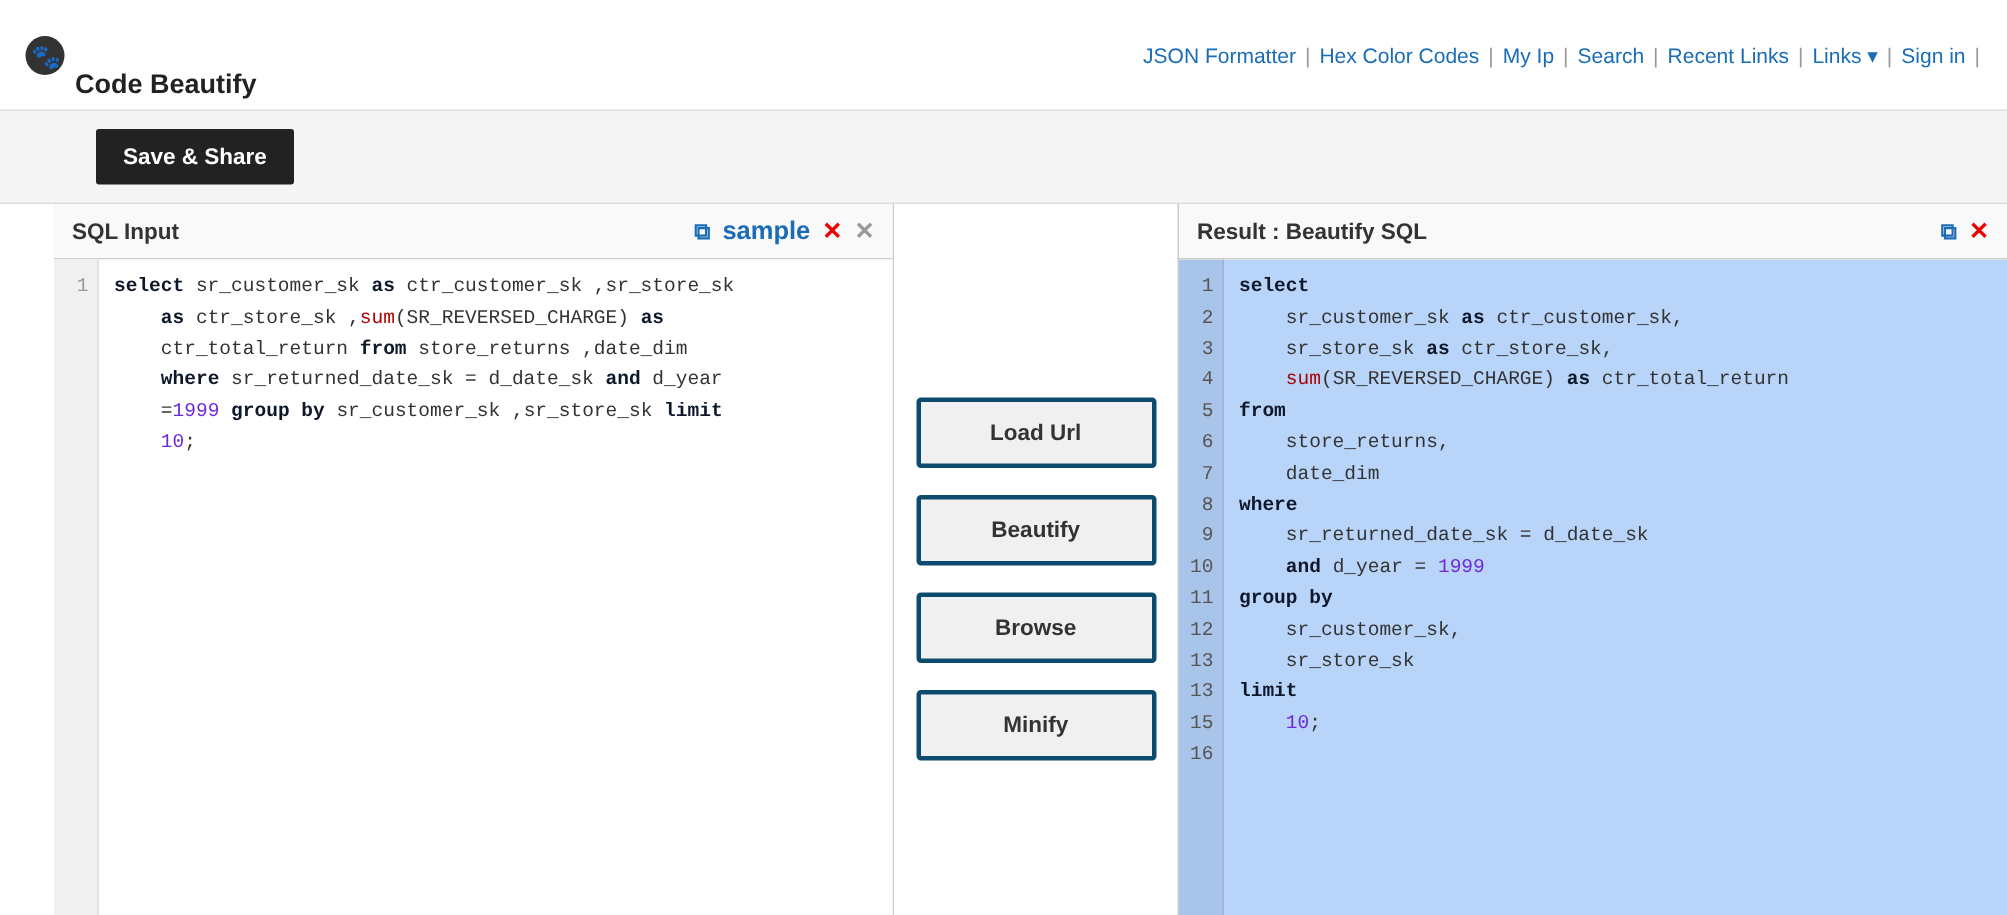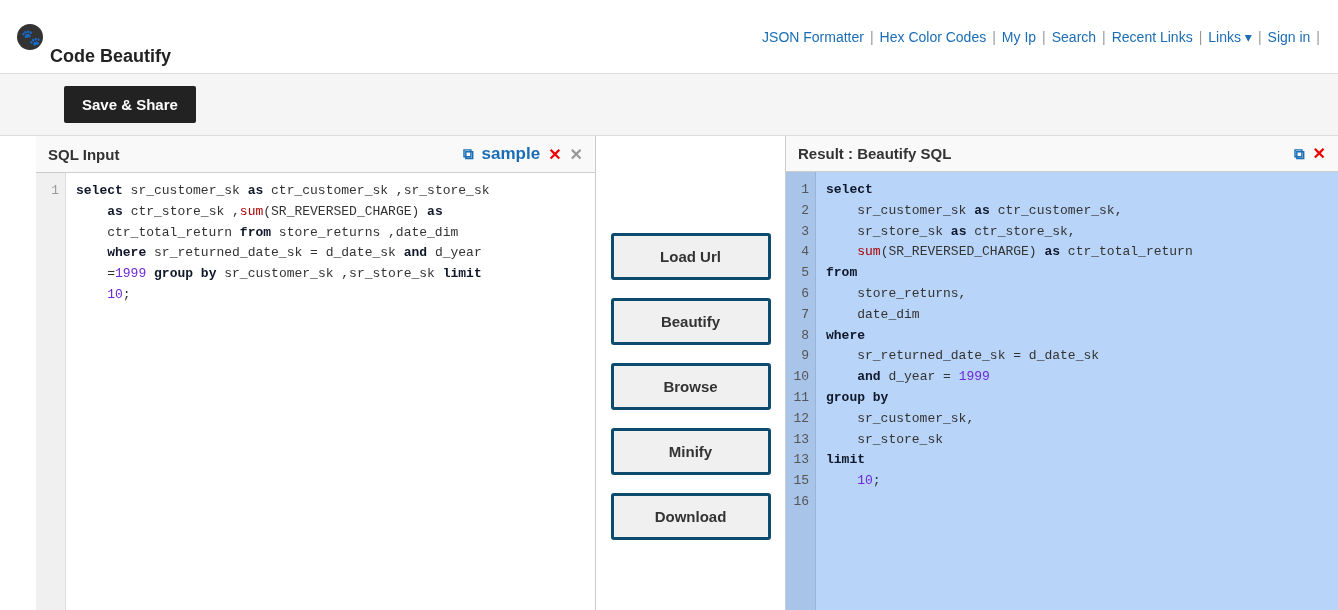--- a/index.html
+++ b/index.html
@@ -273,21 +273,20 @@
     =<span class="num">1999</span> <span class="kw">group by</span> sr_customer_sk ,sr_store_sk <span class="kw">limit</span>
     <span class="num">10</span>;</div>
     </div>
   </div>
 
   <div id="middle-panel">
     <button class="action-btn">Load Url</button>
     <button class="action-btn">Beautify</button>
     <button class="action-btn">Browse</button>
     <button class="action-btn">Minify</button>
-    <button class="action-btn">Download</button>
   </div>
 
   <div id="right-panel">
     <div class="panel-header">
       <span>Result : Beautify SQL</span>
       <div class="panel-header-actions">
         <span style="cursor:pointer; color:#1a6db5; font-size:15px;">⧉</span>
         <span class="icon-btn icon-red">✕</span>
       </div>
     </div>

